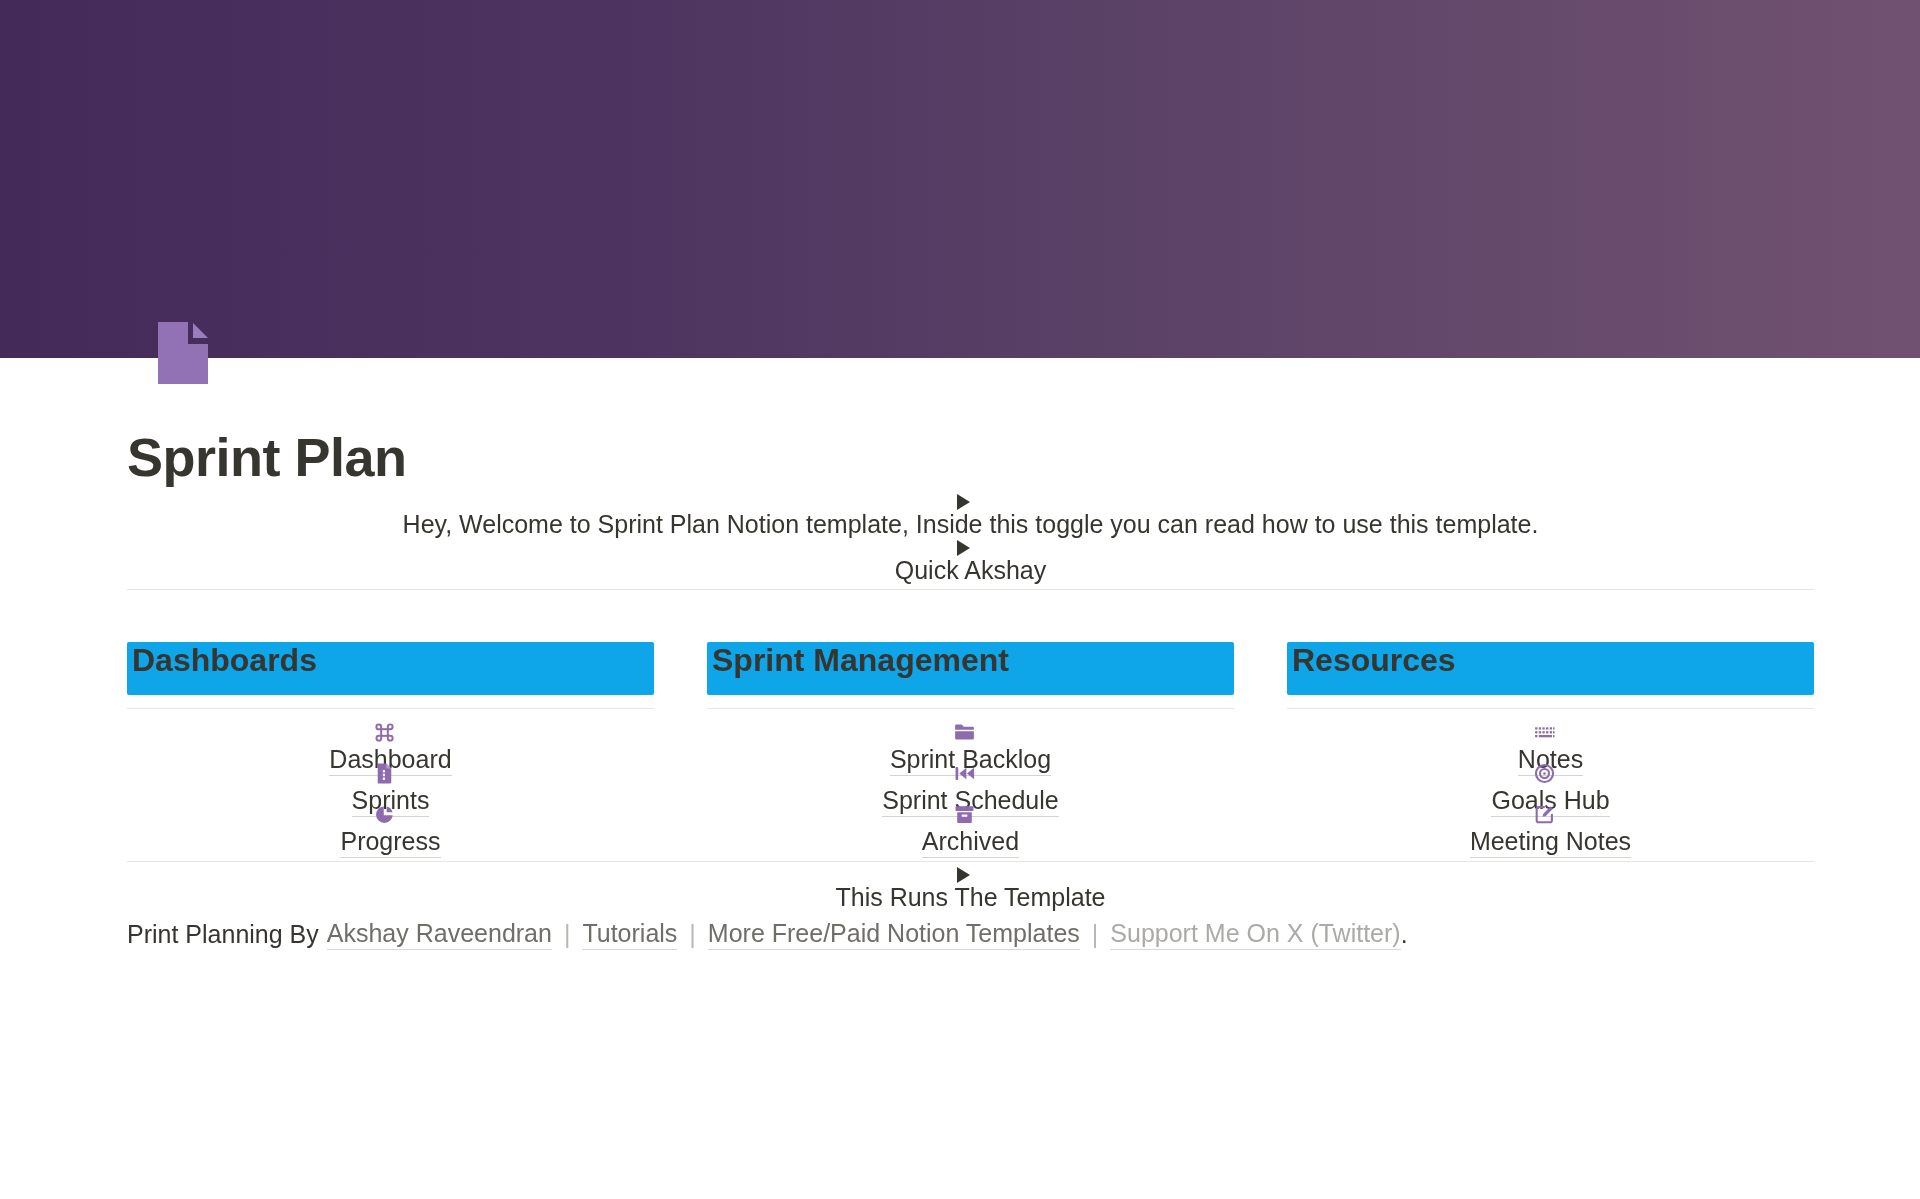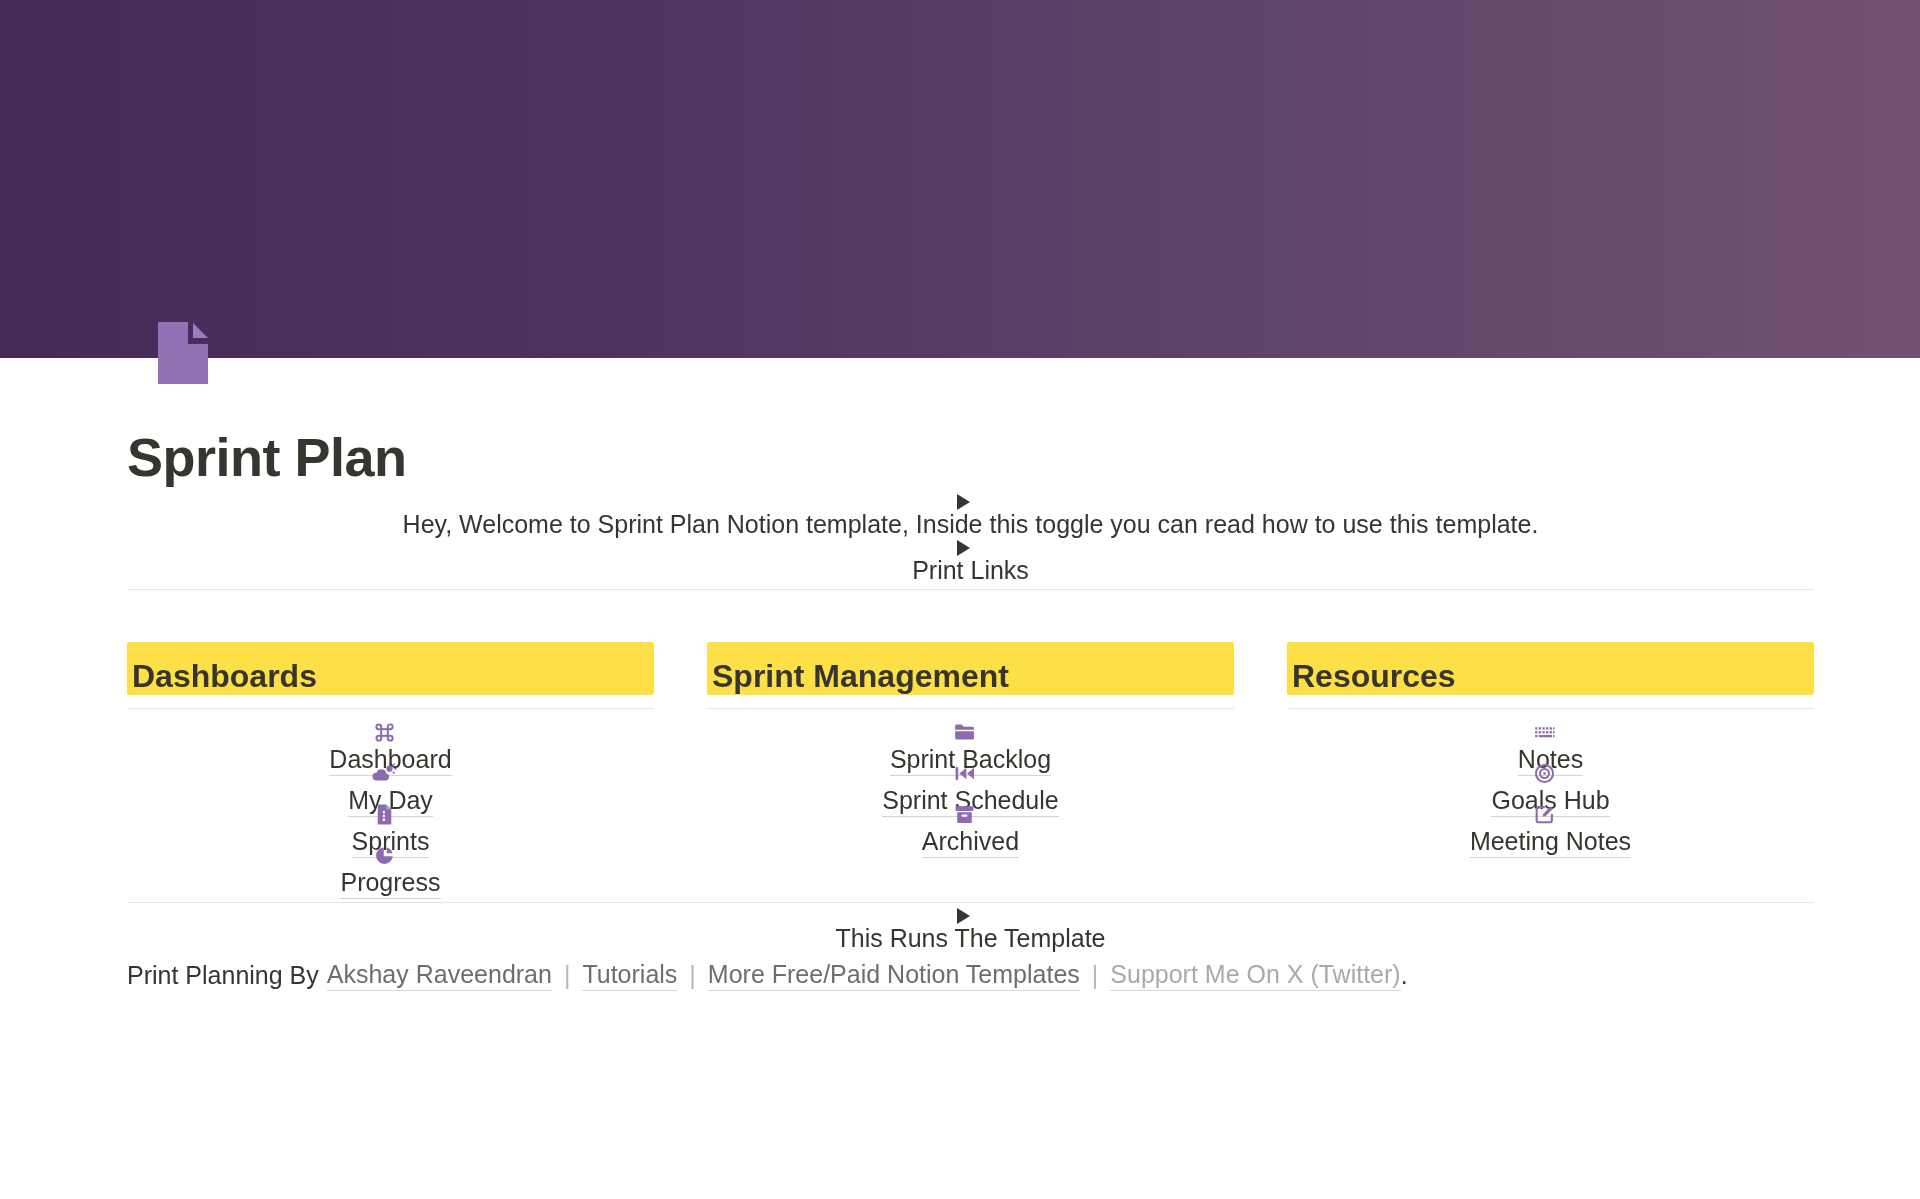--- a/index.html
+++ b/index.html
@@ -36,22 +36,22 @@
   }
   .toggle-label { font-size:25px; color:#37352f; }
   .divider { height:1px; background:#e7e6e3; width:100%; }
   .divider-1 { margin-top:3px; }
   .columns {
     margin-top:52px;
     display:flex; gap:53px;
   }
   .column { flex:1 1 0; }
   .col-header {
-    height:53px; background:#fde047; border-radius:2px;
-    display:flex; align-items:flex-end; padding-left:5px;
+    height:53px; background:#0ea5e9; border-radius:2px;
+    display:flex; align-items:flex-start; padding-left:5px;
   }
   .col-header-text { font-size:32px; font-weight:700; color:#37352f; }
   .col-divider { margin-top:13px; }
   .items { margin-top:11px; }
   .item-row {
     display:flex; align-items:center; height:41px; cursor:pointer;flex-direction:column;
   }
   .item-icon { width:25px; height:25px; flex:0 0 auto; margin-right:13px; }
   .item-icon svg { width:25px; height:25px; display:block; }
   .item-label {
@@ -94,21 +94,21 @@
 
     <h1 class="page-title">Sprint Plan</h1>
 
     <div class="toggles">
       <div class="toggle-row">
         <span class="tri"></span>
         <span class="toggle-label">Hey, Welcome to Sprint Plan Notion template, Inside this toggle you can read how to use this template.</span>
       </div>
       <div class="toggle-row">
         <span class="tri"></span>
-        <span class="toggle-label">Print Links</span>
+        <span class="toggle-label">Quick Akshay</span>
       </div>
     </div>
 
     <div class="divider divider-1"></div>
 
     <div class="columns">
 
       <div class="column">
         <div class="col-header">
           <span class="col-header-text">Dashboards</span>
@@ -121,37 +121,20 @@
                   <g fill="none" stroke="#8d6bae" stroke-width="1.9">
                 <rect x="8.8" y="8.8" width="6.4" height="6.4"></rect>
                 <path d="M8.8 8.8V6.6a2.3 2.3 0 1 0-2.3 2.3h2.3z"></path>
                 <path d="M15.2 8.8h2.3a2.3 2.3 0 1 0-2.3-2.3v2.3z"></path>
                 <path d="M15.2 15.2v2.3a2.3 2.3 0 1 0 2.3-2.3h-2.3z"></path>
                 <path d="M8.8 15.2H6.6a2.3 2.3 0 1 0 2.3 2.3v-2.3z"></path>
               </g>
                 </svg>
             </span>
             <span class="item-label">Dashboard</span>
-          </div>
-          <div class="item-row">
-            <span class="item-icon">
-              <svg viewBox="0 0 24 24">
-                  <g class="picon">
-                <g stroke="#8d6bae" stroke-width="1.5" stroke-linecap="round" fill="none">
-                  <line x1="16.8" y1="2.4" x2="16.8" y2="3.6"></line>
-                  <line x1="21.8" y1="7.4" x2="23" y2="7.4"></line>
-                  <line x1="20.3" y1="3.9" x2="21.2" y2="3"></line>
-                  <line x1="20.3" y1="10.9" x2="21.2" y2="11.8"></line>
-                </g>
-                <circle cx="16.8" cy="7.4" r="3"></circle>
-                <path d="M4 18.6h9.3a3.3 3.3 0 0 0 .5-6.5 4.9 4.9 0 0 0-9.5-.9 3.7 3.7 0 0 0-.3 7.4z"></path>
-              </g>
-                </svg>
-            </span>
-            <span class="item-label">My Day</span>
           </div>
           <div class="item-row">
             <span class="item-icon">
               <svg viewBox="0 0 24 24">
                 <path class="picon" d="M5.5 2.5h8.2l4.8 4.8v13.4a.8.8 0 0 1-.8.8H5.5z"></path>
                 <path d="M13.7 2.5v4.8h4.8z" fill="#b59bd1"></path>
                 <g fill="#fff">
                   <rect x="10.4" y="8.6" width="2" height="2.4"></rect>
                   <rect x="10.4" y="12.2" width="2" height="2.4"></rect>
                   <rect x="10.4" y="15.8" width="2" height="2.4"></rect>

